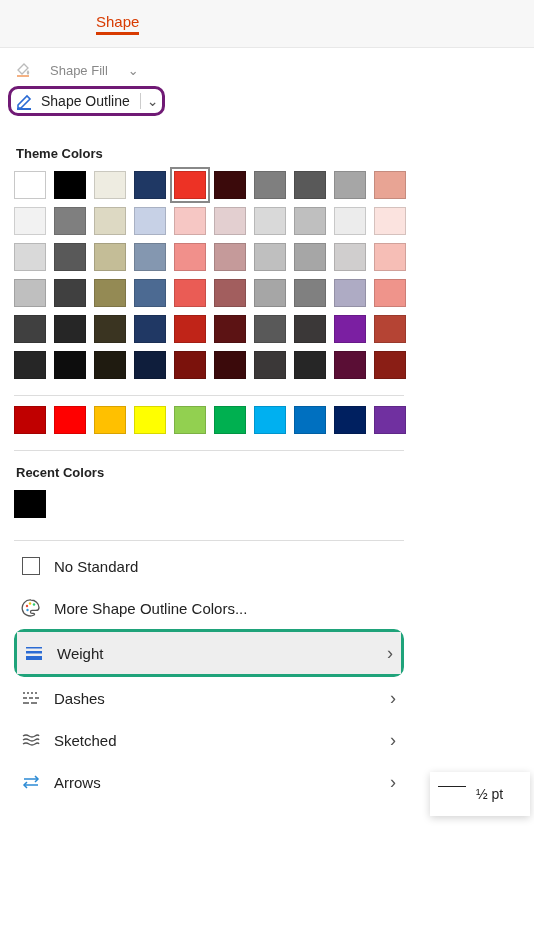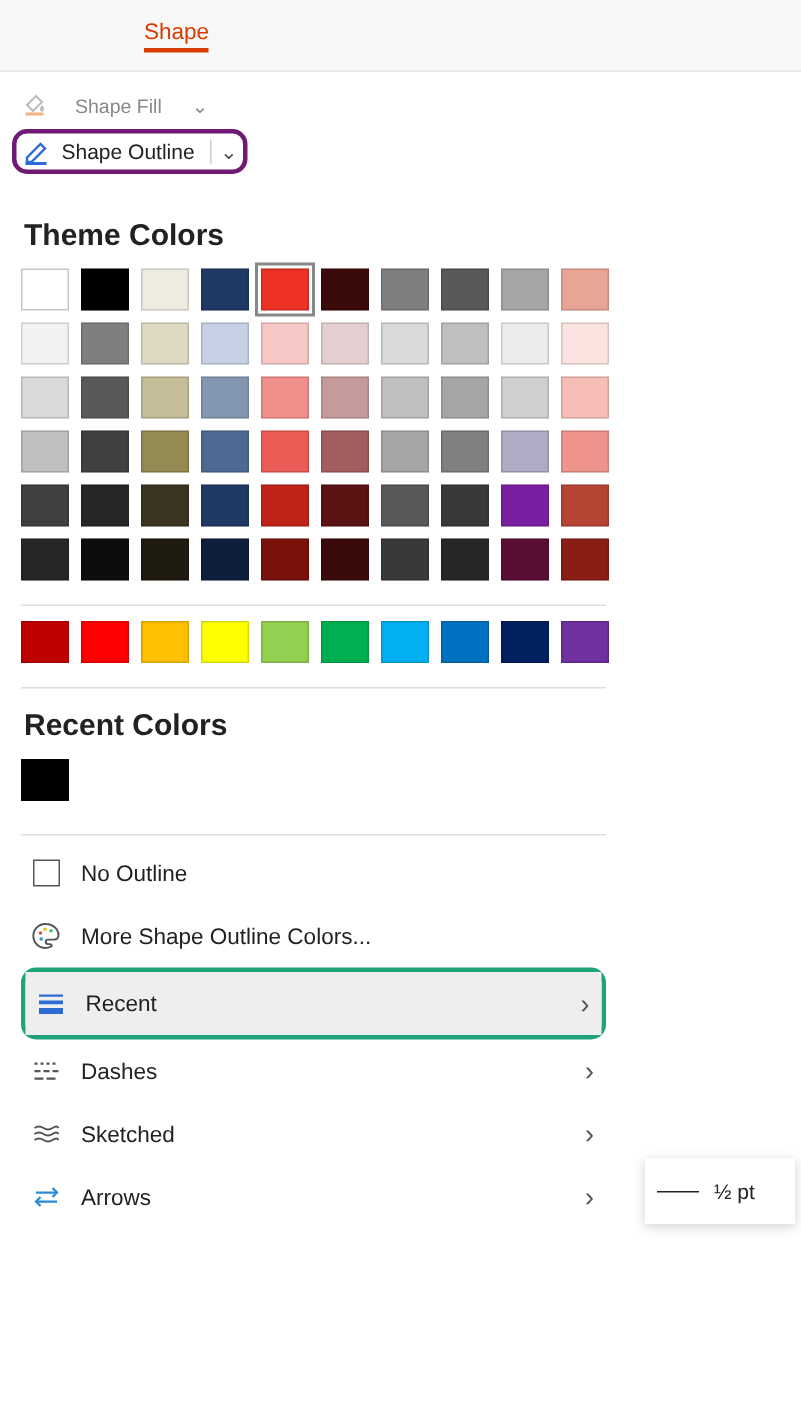--- a/index.html
+++ b/index.html
@@ -62,21 +62,21 @@
     color: #555;
   }
   .dropdown {
     margin-top: 6px;
     padding: 10px 14px 10px 14px;
     width: 418px;
     background: #fff;
   }
   .section-title {
     font-weight: 600;
-    font-size: 20px;
+    font-size: 13px;
     margin: 14px 0 10px 2px;
   }
   .swatch-grid {
     display: grid;
     grid-template-columns: repeat(10, 32px);
     gap: 8px;
   }
   .swatch {
     width: 32px;
     height: 28px;
@@ -130,21 +130,20 @@
     position: absolute;
     left: 430px;
     top: 772px;
     width: 100px;
     background: #fff;
     padding: 6px 4px;
     box-shadow: 0 2px 8px rgba(0,0,0,0.18);
   }
   .w-row {
     display: flex;
-    align-items: center;
     gap: 10px;
     padding: 8px 4px;
     font-size: 14px;
   }
   .w-line {
     width: 28px;
     background: #222;
   }
 </style>
 </head>
@@ -262,21 +261,21 @@
   <div class="std-row recent-row" id="recent-row">
       <div class="swatch" style="background: rgb(0, 0, 0);"></div>
     </div>
 
   <hr class="div" style="margin-top:22px">
 
   <div class="menu-item">
     <span class="menu-icon">
         <span class="no-outline-box"></span>
       </span>
-    <span>No Outline</span>
+    <span>No Standard</span>
   </div>
 
   <div class="menu-item">
     <span class="menu-icon">
       <svg width="20" height="20" viewBox="0 0 20 20">
           <path d="M10 2a8 8 0 1 0 3 15c1-.4.4-1.6-.6-1.6H11a1.5 1.5 0 0 1 0-3h4c2 0 3-1 3-3 0-4-4-7.4-8-7.4Z" fill="none" stroke="#555" stroke-width="1.3"></path>
           <circle cx="6" cy="8" r="1.2" fill="#e74c3c"></circle>
           <circle cx="9" cy="5.5" r="1.2" fill="#f1c40f"></circle>
           <circle cx="13" cy="6.5" r="1.2" fill="#2ecc71"></circle>
           <circle cx="6.5" cy="12" r="1.2" fill="#3498db"></circle>
@@ -288,21 +287,21 @@
 
   <div class="weight-highlight">
     <div class="menu-item hover">
       <span class="menu-icon">
         <svg width="20" height="20" viewBox="0 0 20 20">
           <rect x="2" y="4" width="16" height="1.5" fill="#2b6bd4"></rect>
           <rect x="2" y="8" width="16" height="2.5" fill="#2b6bd4"></rect>
           <rect x="2" y="13" width="16" height="4" fill="#2b6bd4"></rect>
         </svg>
       </span>
-      <span>Recent</span>
+      <span>Weight</span>
       <span class="arrow">›</span>
     </div>
   </div>
 
   <div class="menu-item">
     <span class="menu-icon">
       <svg width="20" height="20" viewBox="0 0 20 20">
         <line x1="2" y1="5" x2="18" y2="5" stroke="#555" stroke-width="1.5" stroke-dasharray="2 2"></line>
         <line x1="2" y1="10" x2="18" y2="10" stroke="#555" stroke-width="1.5" stroke-dasharray="4 2"></line>
         <line x1="2" y1="15" x2="18" y2="15" stroke="#555" stroke-width="1.5" stroke-dasharray="6 2"></line>

